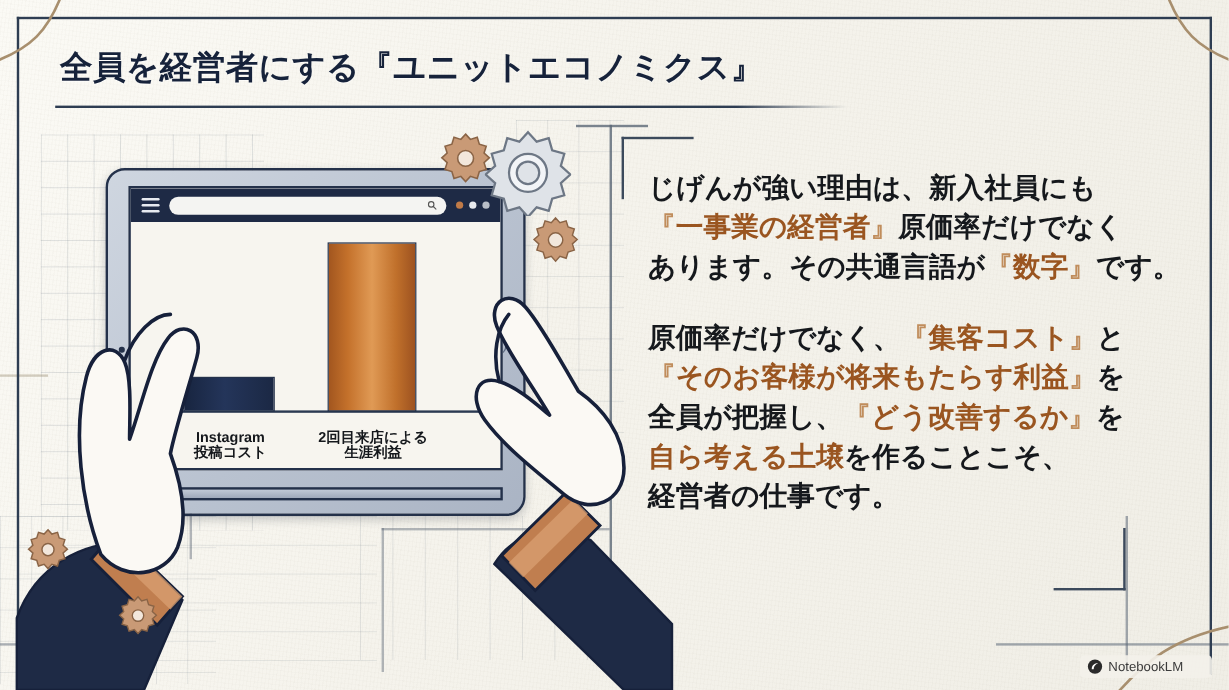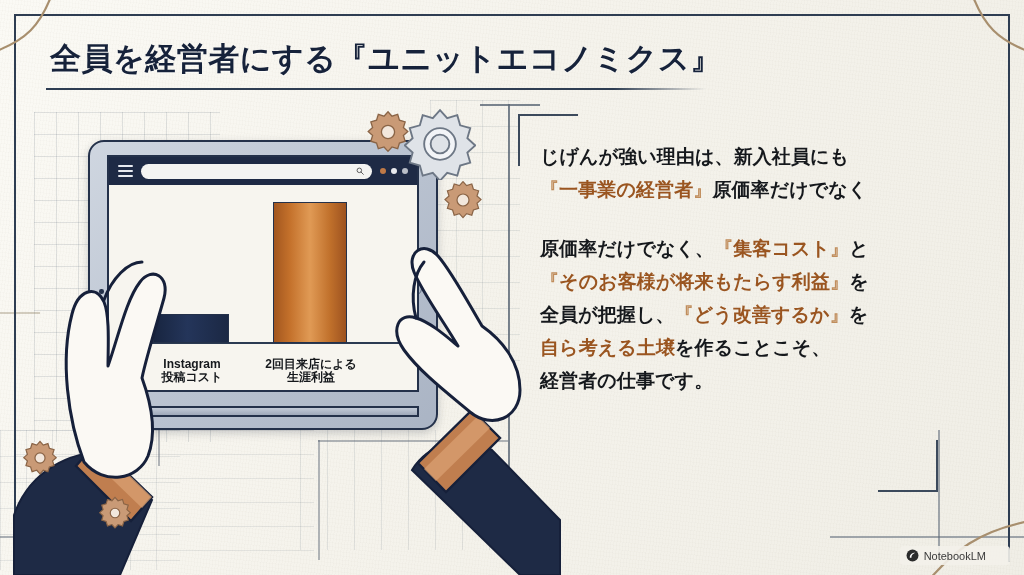--- a/index.html
+++ b/index.html
@@ -51,37 +51,37 @@
   .frame-line{ position:absolute; background:#2e3d52; }
   .frame-v{ width:1.6px; }
   .frame-h{ height:1.6px; }
 
   .corner-arc{ position:absolute; pointer-events:none; }
 
   
   #title{
     position:absolute; left:50px; top:38px;
     font-family:"Liberation Serif","DejaVu Serif",serif;
-    font-size:31px; font-weight:bold; letter-spacing:.5px;
+    font-size:27px; font-weight:bold; letter-spacing:.5px;
     color:#16223a;
     white-space:nowrap;
     text-shadow:0 1px 0 rgba(255,255,255,.6);
   }
   #title-rule{
     position:absolute; left:46px; top:88px; width:660px; height:2px;
     background:linear-gradient(to right,#2e3d52 0%, #2e3d52 86%, rgba(46,61,82,0) 100%);
   }
 
   
   #text-panel{
     position:absolute; left:540px; top:140px; width:420px;
   }
   .para{ margin-bottom:26px; }
   .tline{
-    font-size:19px;
+    font-size:23px;
     font-weight:bold;
     line-height:33px;
     color:#15181c;
     white-space:nowrap;
     letter-spacing:.1px;
   }
   .hl{ color:#9a5520; }
   .brk{ color:#c08d5c; }
 
   .bracket{ position:absolute; pointer-events:none; }
@@ -205,20 +205,21 @@
   </div>
   <div class="bracket" style="left:878px;top:440px;width:60px;height:52px;">
     <i style="left:0;bottom:0;width:60px;height:2px;"></i>
     <i style="right:0;top:0;width:2px;height:52px;"></i>
   </div>
 
   <div id="text-panel">
       <div class="para">
         <div class="tline"><span>じげんが強い理由は、新入社員にも</span></div>
         <div class="tline"><span class="brk">『</span><span class="hl">一事業の経営者</span><span class="brk">』</span><span>原価率だけでなく</span></div>
+        <div class="tline"><span>あります。その共通言語が</span><span class="brk">『</span><span class="hl">数字</span><span class="brk">』</span><span>です。</span></div>
       </div>
       <div class="para">
         <div class="tline"><span>原価率だけでなく、</span><span class="brk">『</span><span class="hl">集客コスト</span><span class="brk">』</span><span>と</span></div>
         <div class="tline"><span class="brk">『</span><span class="hl">そのお客様が将来もたらす利益</span><span class="brk">』</span><span>を</span></div>
         <div class="tline"><span>全員が把握し、</span><span class="brk">『</span><span class="hl">どう改善するか</span><span class="brk">』</span><span>を</span></div>
         <div class="tline"><span class="hl">自ら考える土壌</span><span>を作ることこそ、</span></div>
         <div class="tline"><span>経営者の仕事です。</span></div>
       </div>
     </div>
 

